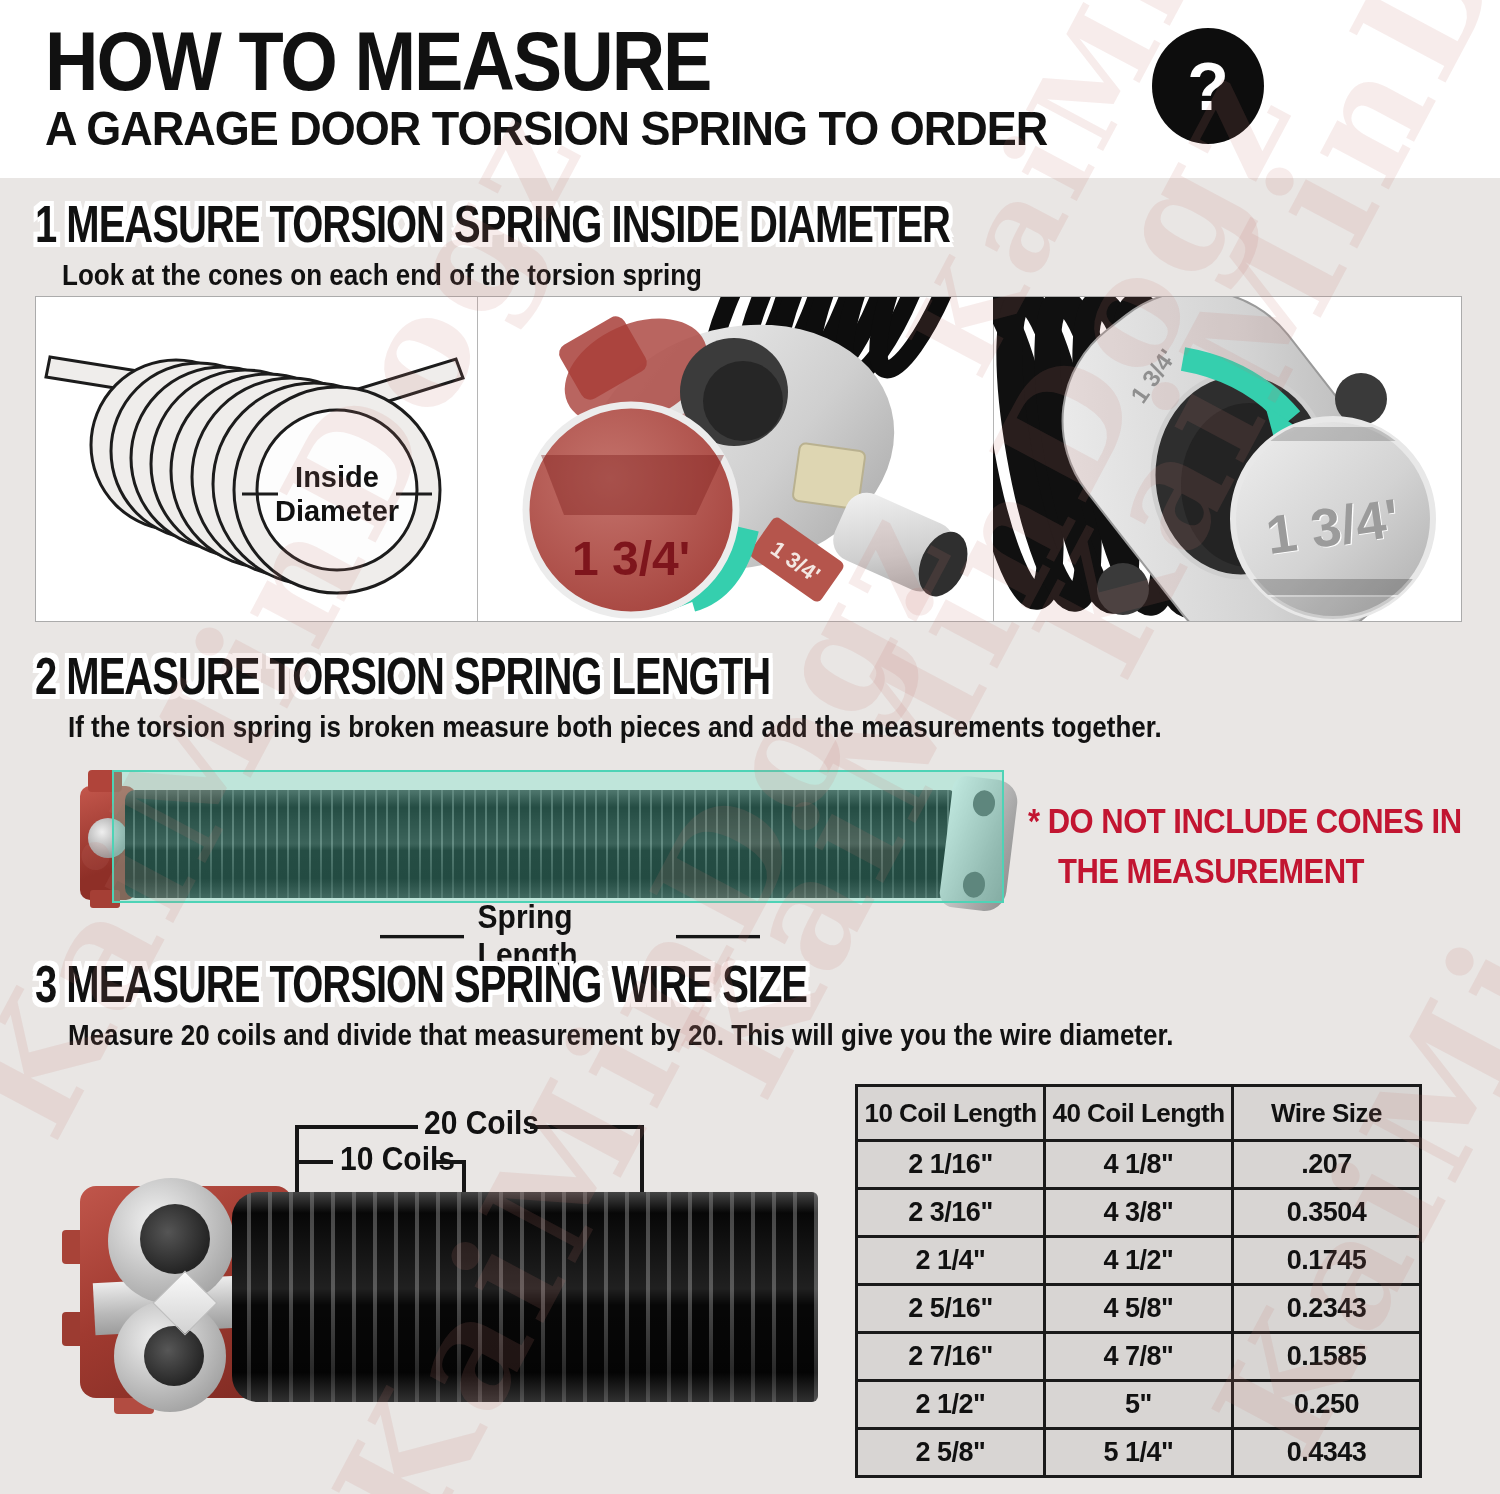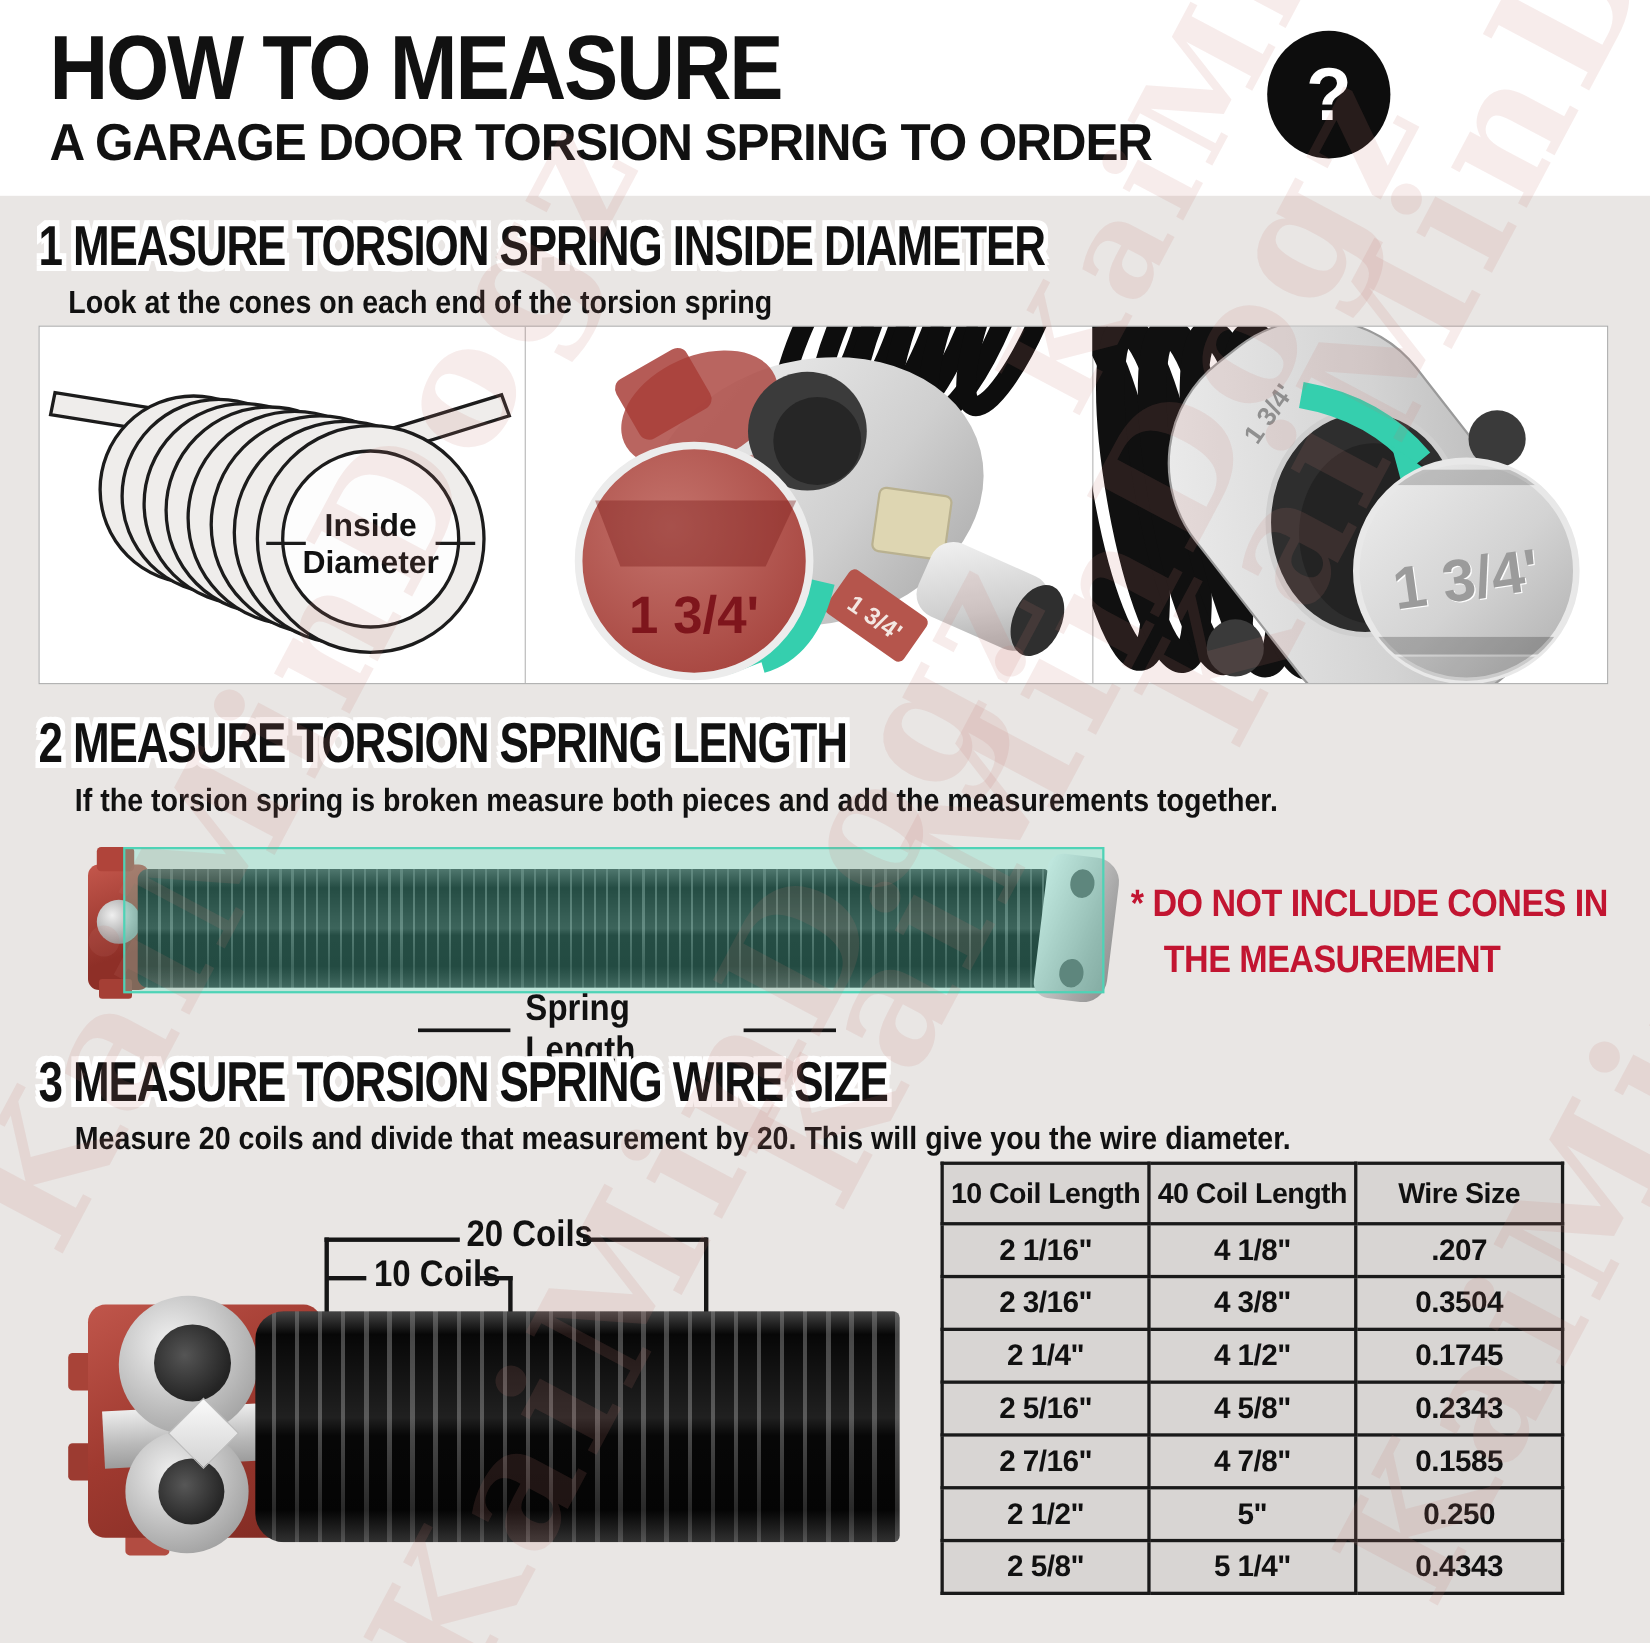--- a/index.html
+++ b/index.html
@@ -68,21 +68,21 @@
          background:radial-gradient(circle at 38% 35%,#f0f0f0,#b3b3b3 60%,#8c8c8c);}
   #cone3 .hole-bot{position:absolute;left:78px;top:144px;width:60px;height:60px;border-radius:50%;
          background:radial-gradient(circle at 40% 40%,#575757,#262626 70%);}
   #cone3 .diamond{position:absolute;left:96px;top:98px;width:44px;height:44px;transform:rotate(45deg);
          background:linear-gradient(135deg,#fafafa,#d2d2d2);border:1px solid #bdbdbd;}
   #coil3{left:232px;top:1192px;width:586px;height:210px;border-radius:26px 6px 6px 26px;
          background:
            linear-gradient(180deg,rgba(130,130,130,.5) 0%,rgba(0,0,0,0) 10%,rgba(255,255,255,.10) 46%,rgba(255,255,255,0) 54%,rgba(0,0,0,.42) 86%,rgba(100,100,100,.45) 100%),
            repeating-linear-gradient(90deg,#070707 0 15px,#474747 15px 19px,#070707 19px 21px);}
   
-  #wire-table{left:855px;top:1056px;border-collapse:collapse;table-layout:fixed;}
+  #wire-table{left:855px;top:1084px;border-collapse:collapse;table-layout:fixed;}
   #wire-table th,#wire-table td{border:3px solid #1a1a1a;background:#d8d5d3;text-align:center;
          font-weight:700;letter-spacing:-0.5px;padding:0;}
   #wire-table th{width:185px;height:52px;font-size:26px;}
   #wire-table td{height:45px;font-size:27px;}
   
   .wm{position:absolute;font-family:"DejaVu Serif",serif;font-weight:700;font-size:150px;letter-spacing:10px;
       color:rgba(199,118,112,0.14);transform:rotate(-62deg);transform-origin:left top;
       white-space:nowrap;pointer-events:none;z-index:50;}
 </style>
 </head>

